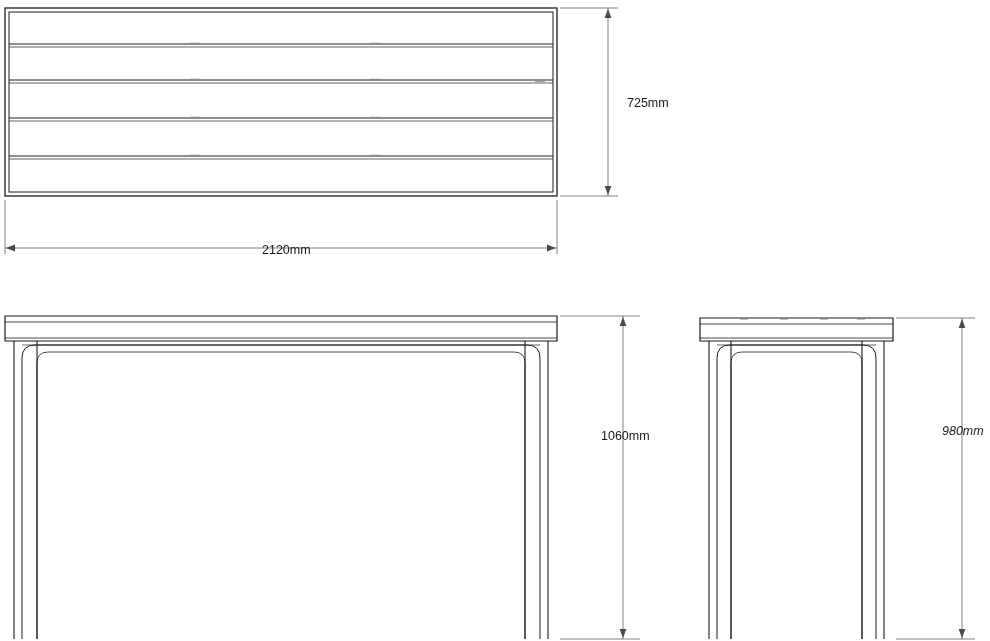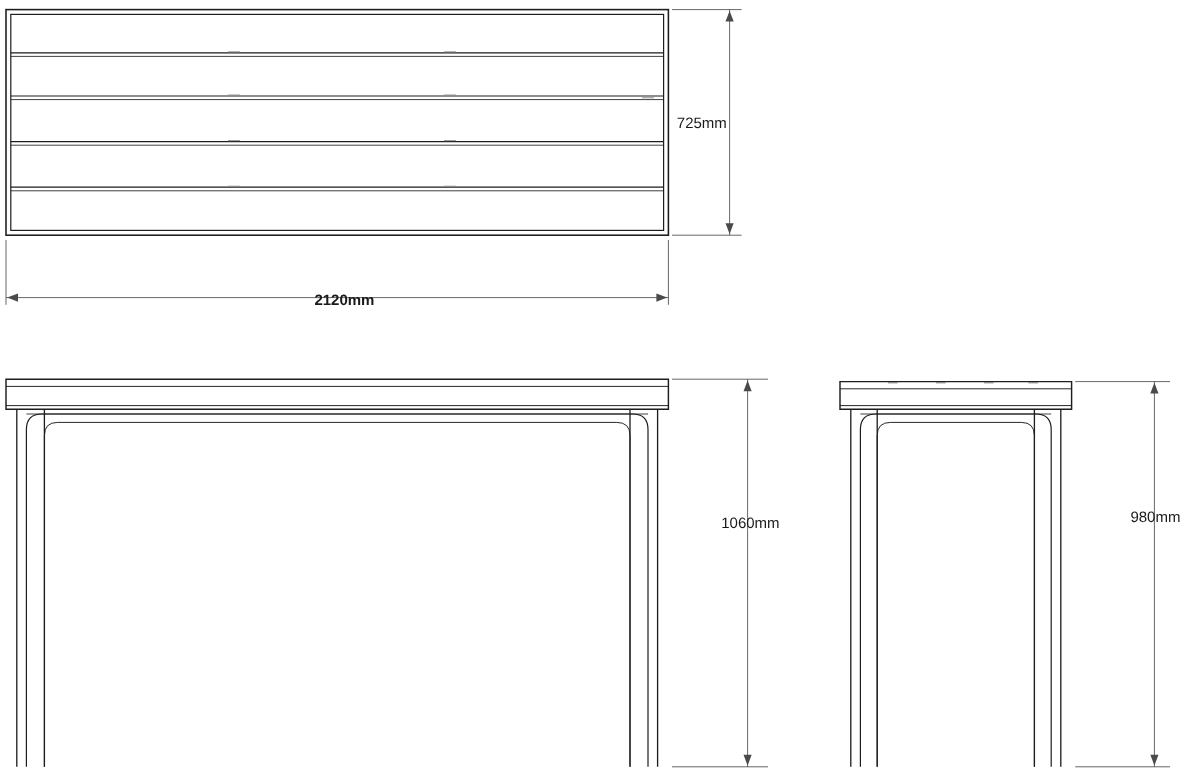--- a/index.html
+++ b/index.html
@@ -140,21 +140,21 @@
     <g>
       <line x1="896" y1="318" x2="975" y2="318" stroke="#4a4a4a" stroke-width="0.7"></line>
       <line x1="896" y1="639" x2="975" y2="639" stroke="#4a4a4a" stroke-width="0.7"></line>
       <line x1="962" y1="318" x2="962" y2="639" stroke="#4a4a4a" stroke-width="0.7"></line>
       <polygon points="962,319 958.6,328 965.4,328" fill="#4a4a4a"></polygon>
       <polygon points="962,638 958.6,629 965.4,629" fill="#4a4a4a"></polygon>
     </g>
 
   </svg>
 
-  <div class="dim-label" style="left:564px; top:97px;text-align:right;">725mm</div>
+  <div class="dim-label" style="left:627px; top:97px;text-align:right;">725mm</div>
 
-  <div class="dim-label" style="left:262px; top:244px;font-weight:bold;">2120mm</div>
+  <div class="dim-label" style="left:262px; top:244px;">2120mm</div>
 
   <div class="dim-label" style="left:601px; top:430px;">1060mm</div>
 
-  <div class="dim-label" style="left:942px; top:425px;">980mm</div>
+  <div class="dim-label" style="left:942px; top:425px;font-style:italic;">980mm</div>
 
 </div>
 
 </body></html>

